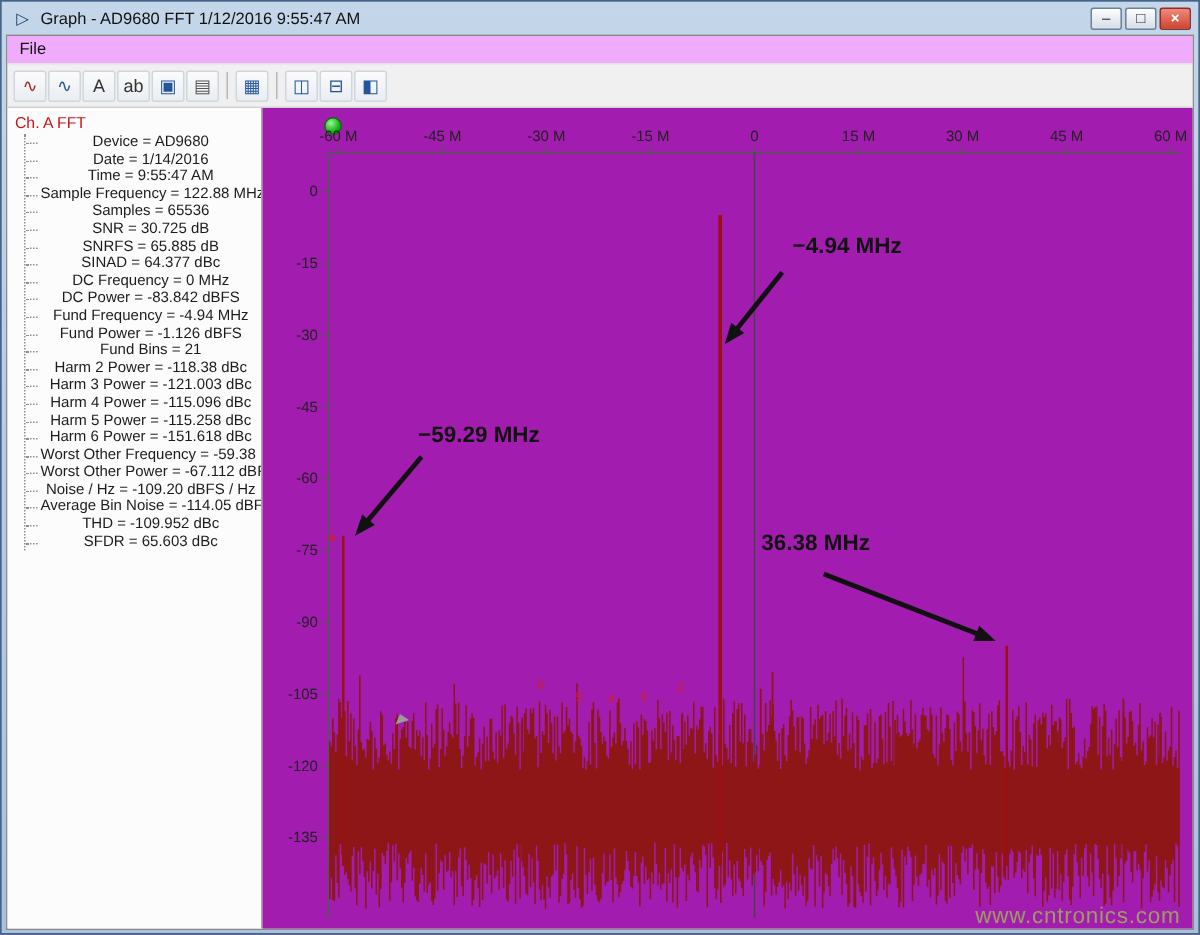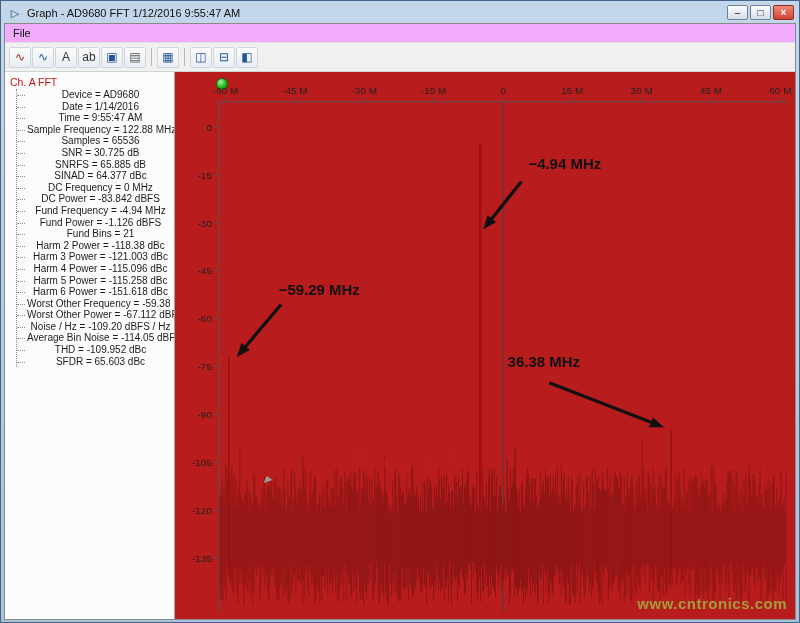--- a/index.html
+++ b/index.html
@@ -18,25 +18,25 @@
   .toolbar{height:26px;display:flex;align-items:center;gap:1px;padding:1px 4px;background:#f0f0f0;border-bottom:1px solid #d2d2d2;}
   .tb-btn{width:22px;height:21px;border:1px solid #cfd6de;border-radius:2px;background:linear-gradient(#fbfbfb,#e9edf2);
           font-size:12px;line-height:18px;text-align:center;padding:0;cursor:default;}
   .tb-sep{width:1px;height:18px;background:#b7b7b7;margin:0 4px;}
   .main{flex:1;display:flex;min-height:0;}
   .tree-panel{width:170px;flex:none;background:#fcfcfc;border-right:1px solid #a5a5a5;overflow:hidden;padding:4px 0 0 5px;box-sizing:border-box;}
   .tree-root{font-size:10.5px;color:#cc1111;white-space:nowrap;line-height:13px;}
   .tree-children{margin-left:6px;border-left:1px dotted #8f8f8f;text-align:center;}
   .tree-item{position:relative;padding-left:10px;font-size:10px;line-height:11.6px;color:#1c1c1c;white-space:nowrap;}
   .tree-item::before{content:"";position:absolute;left:0;top:6px;width:8px;border-top:1px dotted #8f8f8f;}
-  .chart-panel{flex:1;position:relative;background:#b91c1c;overflow:hidden;text-align:right;}
+  .chart-panel{flex:1;position:relative;background:#a21caf;overflow:hidden;text-align:right;}
   .chart-svg{position:absolute;left:0;top:0;width:100%;height:100%;}
   .status-led{position:absolute;left:41px;top:6px;width:10px;height:10px;border-radius:50%;
               background:radial-gradient(circle at 35% 30%,#9cf59c,#17b317 60%,#0c860c);border:1px solid #0a720a;}
-  .watermark{position:absolute;right:8px;bottom:7px;font-size:15px;font-weight:bold;color:rgba(156,199,74,0.75);letter-spacing:0.5px;}
+  .watermark{position:absolute;right:8px;bottom:0;font-size:15px;font-weight:normal;color:rgba(156,199,74,0.75);letter-spacing:0.5px;}
 </style>
 </head>
 <body>
 
 <div class="window">
   <div class="titlebar">
     <div class="title-icon">▷</div>
     <div class="title-text">Graph - AD9680 FFT 1/12/2016 9:55:47 AM</div>
     <div class="win-controls">
       <button class="win-btn">–</button>

